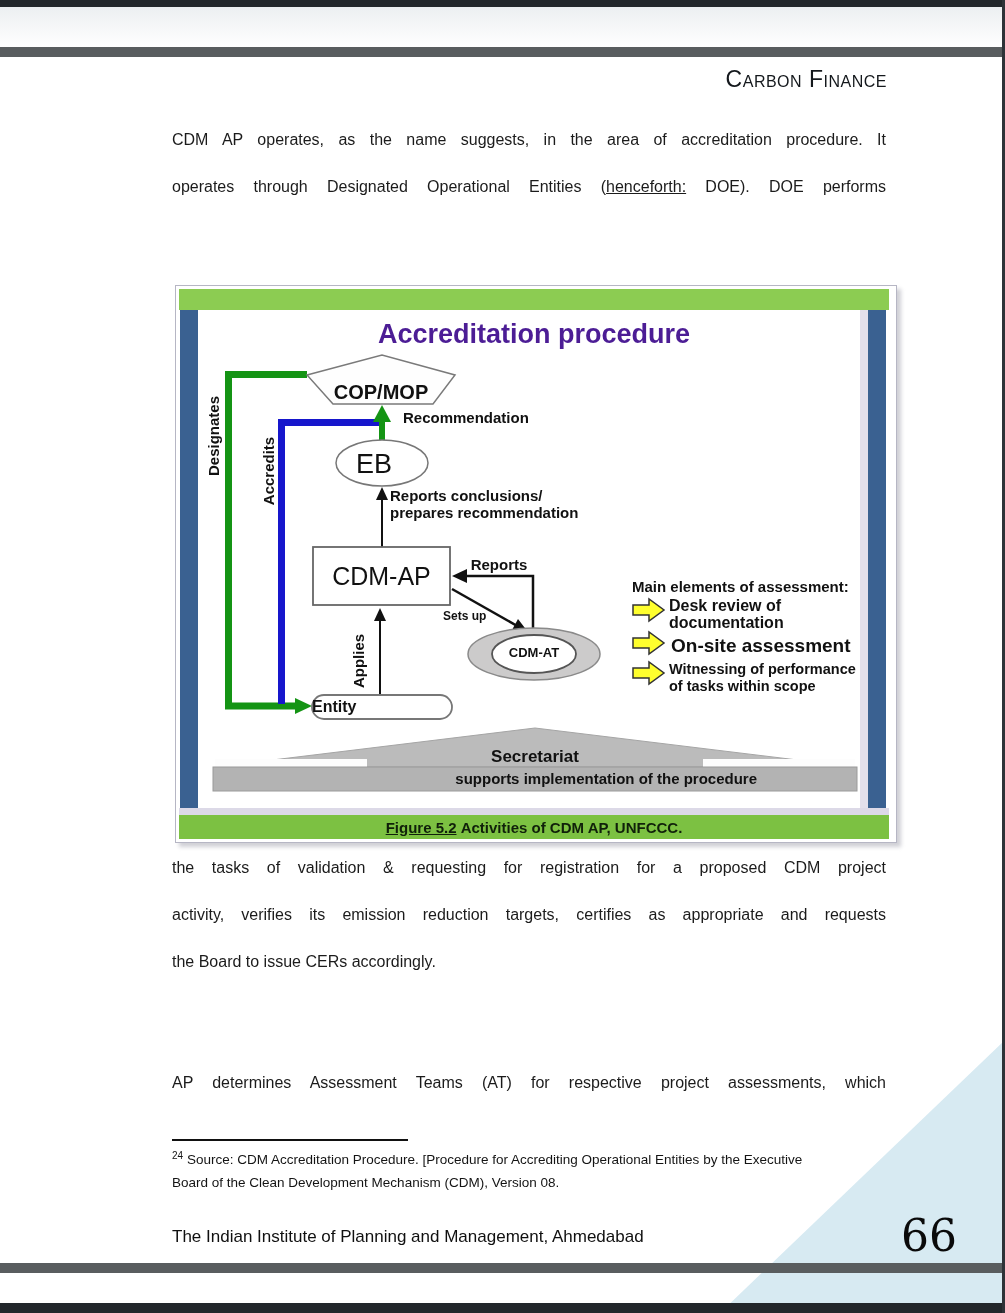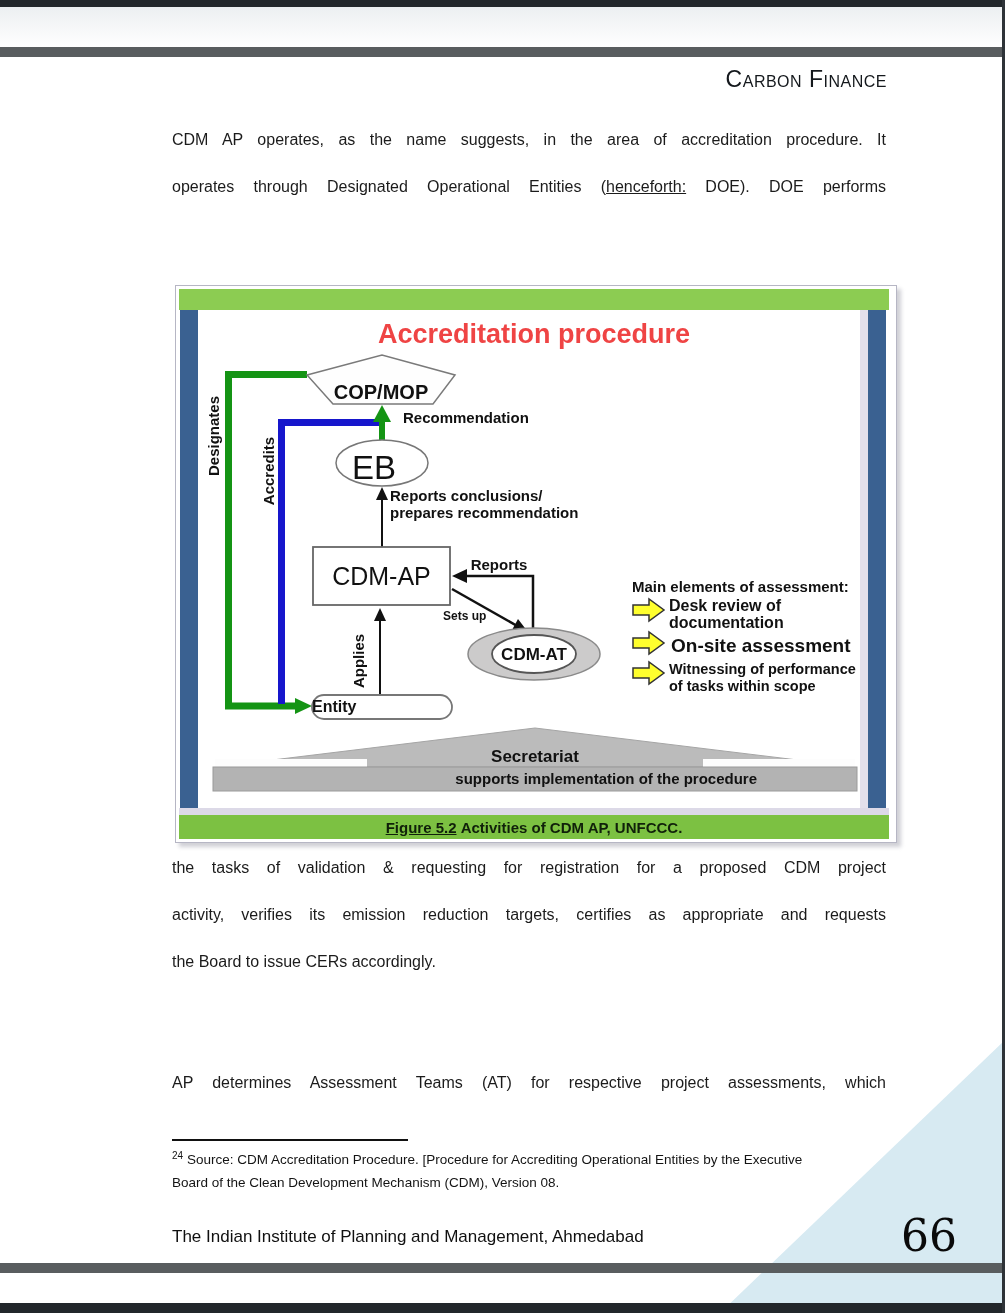--- a/index.html
+++ b/index.html
@@ -109,32 +109,32 @@
         <path d="M454,295 h16 v-6 l15,11 l-15,11 v-6 h-16 z" fill="#ffff2e" stroke="#333" stroke-width="1.5"></path>
         <path d="M454,328 h16 v-6 l15,11 l-15,11 v-6 h-16 z" fill="#ffff2e" stroke="#333" stroke-width="1.5"></path>
         <path d="M454,358 h16 v-6 l15,11 l-15,11 v-6 h-16 z" fill="#ffff2e" stroke="#333" stroke-width="1.5"></path>
 
         <polygon points="356,418 36,457 676,457" fill="#bbbbbb" stroke="#a5a5a5" stroke-width="1"></polygon>
         <rect x="36" y="449" width="152" height="8" fill="#fdfdfd"></rect>
         <rect x="524" y="449" width="152" height="8" fill="#fdfdfd"></rect>
         <rect x="34" y="457" width="644" height="24" fill="#b3b3b3" stroke="#9a9a9a" stroke-width="1"></rect>
       </svg>
 
-      <div class="fig-title" style="color:#ef4444;">Accreditation procedure</div>
+      <div class="fig-title" style="color:#4c1d95;">Accreditation procedure</div>
       <div class="dlabel vlabel" style="left:-21px;top:118px;width:110px;height:16px;">Designates</div>
       <div class="dlabel vlabel" style="left:41px;top:153px;width:96px;height:16px;">Accredits</div>
       <div class="dlabel" style="left:128px;top:71px;width:148px;text-align:center;font-size:20px;">COP/MOP</div>
       <div class="dlabel" style="left:224px;top:99px;font-size:15px;">Recommendation</div>
-      <div class="dlabel" style="left:158px;top:139px;width:74px;text-align:center;font-size:33px;font-weight:normal;">EB</div>
+      <div class="dlabel" style="left:158px;top:139px;width:74px;text-align:center;font-size:27px;font-weight:normal;">EB</div>
       <div class="dlabel ml" style="left:211px;top:177px;font-size:15px;line-height:17px;">Reports conclusions/
 prepares recommendation</div>
       <div class="dlabel" style="left:134px;top:252px;width:137px;text-align:center;font-size:25px;font-weight:normal;">CDM-AP</div>
       <div class="dlabel" style="left:283px;top:246px;width:74px;text-align:center;font-size:15px;">Reports</div>
       <div class="dlabel" style="left:264px;top:299px;font-size:12px;">Sets up</div>
-      <div class="dlabel" style="left:289px;top:335px;width:132px;text-align:center;font-size:17px;">CDM-AT</div>
+      <div class="dlabel" style="left:289px;top:335px;width:132px;text-align:center;font-size:13px;">CDM-AT</div>
       <div class="dlabel vlabel" style="left:137px;top:343px;width:84px;height:16px;">Applies</div>
       <div class="dlabel" style="left:133px;top:388px;width:140px;text-align:left;font-size:16px;">Entity</div>
       <div class="dlabel" style="left:453px;top:268px;font-size:15px;">Main elements of assessment:</div>
       <div class="dlabel ml" style="left:490px;top:288px;font-size:16px;line-height:16.5px;">Desk review of
 documentation</div>
       <div class="dlabel" style="left:492px;top:325px;font-size:19px;">On-site assessment</div>
       <div class="dlabel ml" style="left:490px;top:351px;font-size:14.5px;line-height:16.5px;">Witnessing of performance
 of tasks within scope</div>
       <div class="dlabel" style="left:256px;top:437px;width:200px;text-align:center;font-size:17px;">Secretariat</div>
       <div class="dlabel" style="left:134px;top:460px;width:444px;text-align:right;font-size:15px;">supports implementation of the procedure</div>

